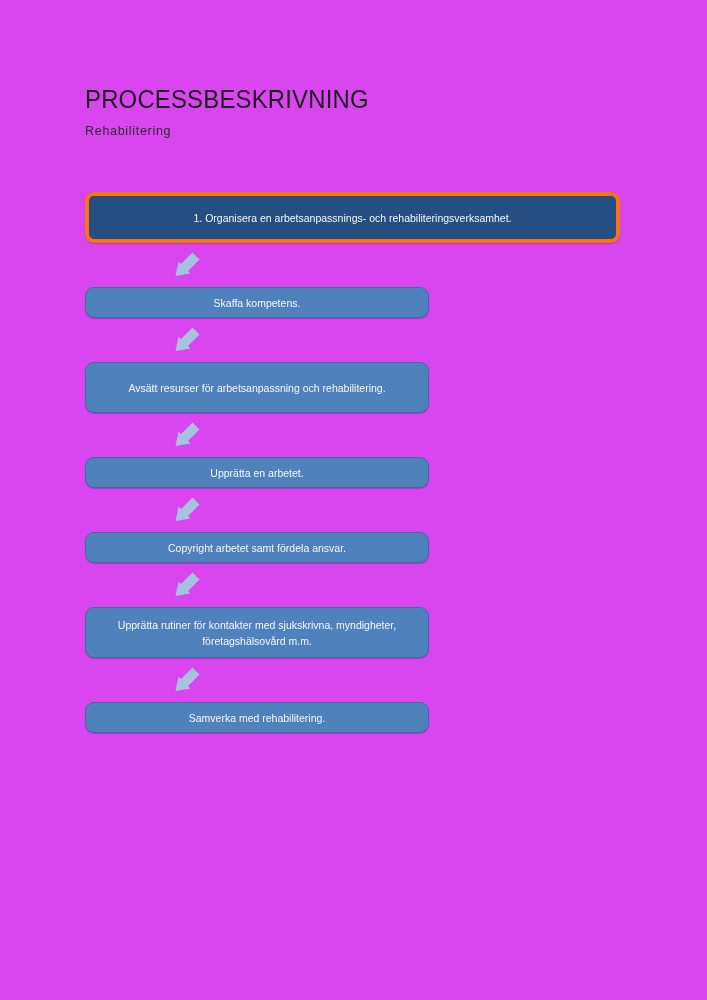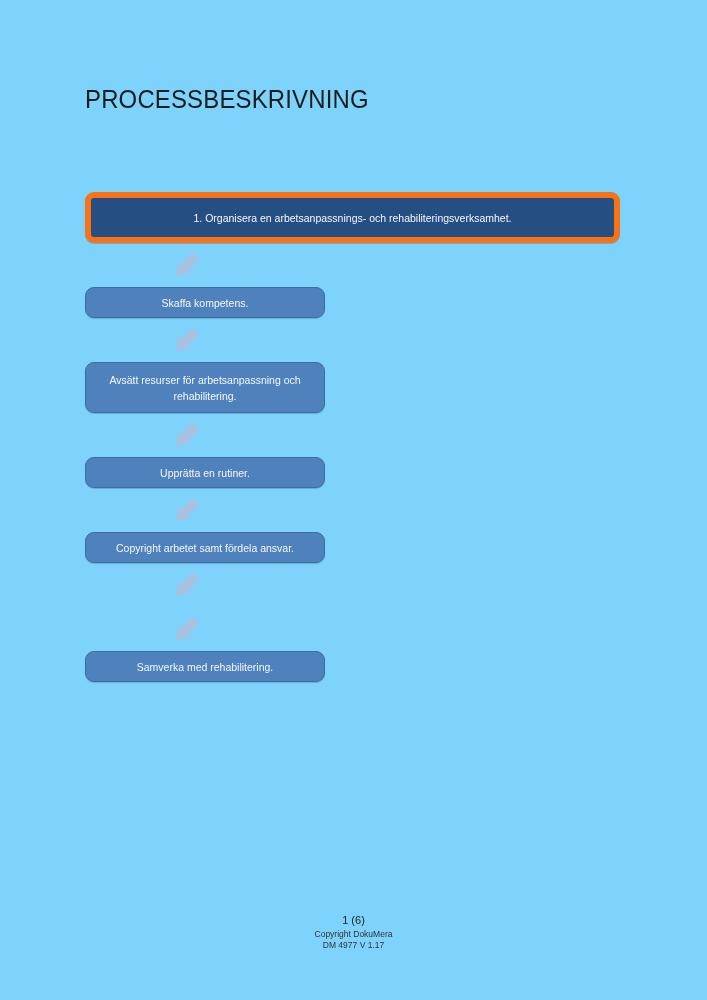--- a/index.html
+++ b/index.html
@@ -1,19 +1,19 @@
 <!DOCTYPE html>
 <html style="--dark-box: #254E82; --medium-box: #4F81BD; --arrow: #A8C1E0;"><head>
 <meta charset="utf-8">
 <style>
   html,body{margin:0;padding:0;background:#ffffff;}
   .page{
     position:relative;
     width:707px;height:1000px;
-    background:#7dd3fc;
+    background:#d946ef;
     font-family:"Liberation Sans", sans-serif;
     overflow:hidden;
   }
   .doc-header{position:absolute;left:85px;top:84px;}
   .doc-title{
     font-size:26px;
     font-weight:400;
     color:#1c1c1c;
     letter-spacing:0.2px;
     transform:scaleX(0.92);
@@ -37,24 +37,24 @@
     color:#f4f8fc;
     font-size:10.5px;
     line-height:16px;
     border-radius:9px;
     padding:0 12px;
     box-shadow:0 1px 1px rgba(0,0,0,0.18);
   }
   .step-dark{
     width:535px;height:51px;
     background:var(--dark-box,#254E82);
-    border:6px solid #f97316;
+    border:4px solid #f97316;
   }
   .step-medium{
-    width:240px;height:31px;
+    width:344px;height:31px;
     background:var(--medium-box,#4F81BD);
     border:1px solid #3f6da3;
   }
   .step-medium.step-tall{height:51px;}
   .arrow-slot{
     height:44px;width:288px;
     display:flex;align-items:center;
     padding-left:85px;
     box-sizing:border-box;
   }
@@ -66,20 +66,21 @@
   .footer-page{font-size:11px;margin-bottom:3px;}
   .footer-copy,.footer-docid{font-size:8.5px;line-height:10.5px;color:#333;}
 </style>
 </head>
 <body>
 
 <div class="page">
 
   <div class="doc-header">
     <div class="doc-title">PROCESSBESKRIVNING</div>
+    <div class="doc-subtitle">Rehabilitering</div>
   </div>
 
   <div class="flow">
       <div class="step step-dark">1. Organisera en arbetsanpassnings- och rehabiliteringsverksamhet.</div>
       <div class="arrow-slot">
   <svg width="30" height="30" viewBox="0 0 30 30">
     <path d="M22.5,2.5 L29.5,9.5 L18,21 L20.5,23.5 L5.5,26 L8.5,11.5 L11,14 Z" fill="var(--arrow,#A8C1E0)"></path>
   </svg>
 </div>
       <div class="step step-medium">Skaffa kompetens.</div>
@@ -87,39 +88,35 @@
   <svg width="30" height="30" viewBox="0 0 30 30">
     <path d="M22.5,2.5 L29.5,9.5 L18,21 L20.5,23.5 L5.5,26 L8.5,11.5 L11,14 Z" fill="var(--arrow,#A8C1E0)"></path>
   </svg>
 </div>
       <div class="step step-medium step-tall">Avsätt resurser för arbetsanpassning och rehabilitering.</div>
       <div class="arrow-slot">
   <svg width="30" height="30" viewBox="0 0 30 30">
     <path d="M22.5,2.5 L29.5,9.5 L18,21 L20.5,23.5 L5.5,26 L8.5,11.5 L11,14 Z" fill="var(--arrow,#A8C1E0)"></path>
   </svg>
 </div>
-      <div class="step step-medium">Upprätta en rutiner.</div>
+      <div class="step step-medium">Upprätta en arbetet.</div>
       <div class="arrow-slot">
   <svg width="30" height="30" viewBox="0 0 30 30">
     <path d="M22.5,2.5 L29.5,9.5 L18,21 L20.5,23.5 L5.5,26 L8.5,11.5 L11,14 Z" fill="var(--arrow,#A8C1E0)"></path>
   </svg>
 </div>
       <div class="step step-medium">Copyright arbetet samt fördela ansvar.</div>
       <div class="arrow-slot">
   <svg width="30" height="30" viewBox="0 0 30 30">
     <path d="M22.5,2.5 L29.5,9.5 L18,21 L20.5,23.5 L5.5,26 L8.5,11.5 L11,14 Z" fill="var(--arrow,#A8C1E0)"></path>
   </svg>
 </div>
+      <div class="step step-medium step-tall">Upprätta rutiner för kontakter med sjukskrivna, myndigheter, företagshälsovård m.m.</div>
       <div class="arrow-slot">
   <svg width="30" height="30" viewBox="0 0 30 30">
     <path d="M22.5,2.5 L29.5,9.5 L18,21 L20.5,23.5 L5.5,26 L8.5,11.5 L11,14 Z" fill="var(--arrow,#A8C1E0)"></path>
   </svg>
 </div>
       <div class="step step-medium">Samverka med rehabilitering.</div>
     </div>
 
-  <div class="doc-footer">
-    <div class="footer-page">1 (6)</div>
-    <div class="footer-copy">Copyright DokuMera</div>
-    <div class="footer-docid">DM 4977 V 1.17</div>
-  </div>
 
 </div>
 
 </body></html>

